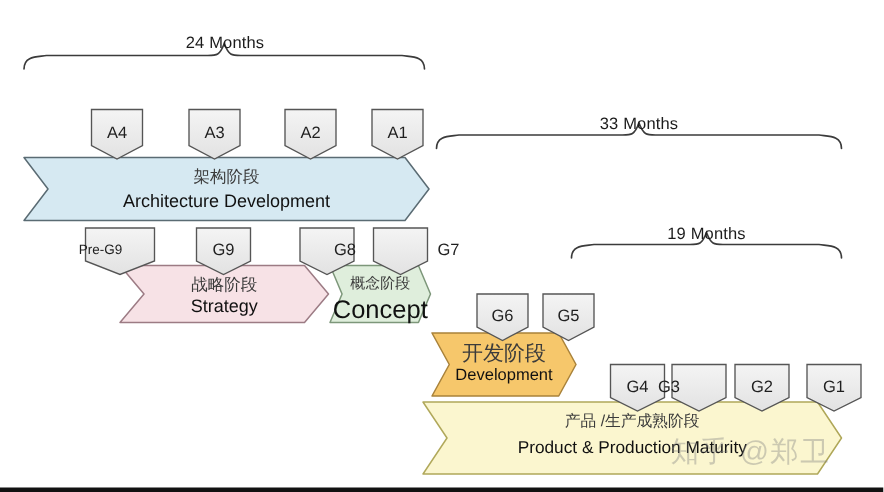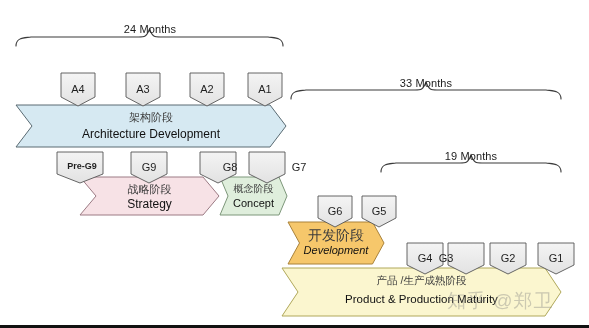--- a/index.html
+++ b/index.html
@@ -110,30 +110,30 @@
     </svg>
   <div id="overlay">
       <div class="lbl brace-label" style="left: 105px; top: 23px; width: 90px;">24 Months</div>
       <div class="lbl brace-label" style="left: 381px; top: 77px; width: 90px;">33 Months</div>
       <div class="lbl brace-label" style="left: 426px; top: 150px; width: 90px;">19 Months</div>
       <div class="lbl band-cn" style="left: 16px; top: 110.46px; width: 270px; font-size: 11px;">架构阶段</div>
       <div class="lbl band-en" style="left: 16px; top: 126.84px; width: 270px; font-size: 12px;">Architecture Development</div>
       <div class="lbl band-cn" style="left: 80px; top: 181.94px; width: 139px; font-size: 11px;">战略阶段</div>
       <div class="lbl band-en" style="left: 80px; top: 196.76px; width: 139px; font-size: 12px;">Strategy</div>
       <div class="lbl band-cn" style="left: 220px; top: 181.94px; width: 67px; font-size: 10px;">概念阶段</div>
-      <div class="lbl band-en" style="left: 220px; top: 196.76px; width: 67px; font-size: 11px;">Concept</div>
+      <div class="lbl band-en" style="left: 220px; top: 196.76px; width: 67px; font-size: 17px;">Concept</div>
       <div class="lbl band-cn" style="left: 288px; top: 227.46px; width: 96px; font-size: 14px;">开发阶段</div>
-      <div class="lbl band-en" style="left: 288px; top: 243.84px; width: 96px; font-size: 11px; font-style: italic;">Development</div>
+      <div class="lbl band-en" style="left: 288px; top: 243.84px; width: 96px; font-size: 11px;">Development</div>
       <div class="lbl band-cn" style="left: 282px; top: 274.24px; width: 279px; font-size: 10.5px;">产品 /生产成熟阶段</div>
       <div class="lbl band-en" style="left: 282px; top: 292.96px; width: 279px; font-size: 11.5px;">Product &amp; Production Maturity</div>
       <div class="lbl gate-label" style="left: 61px; top: 82.6px; width: 34px;">A4</div>
       <div class="lbl gate-label" style="left: 126px; top: 82.6px; width: 34px;">A3</div>
       <div class="lbl gate-label" style="left: 190px; top: 82.6px; width: 34px;">A2</div>
       <div class="lbl gate-label" style="left: 248px; top: 82.6px; width: 34px;">A1</div>
-      <div class="lbl gate-label small" style="left: 59px; top: 160.8px; width: 46px; font-weight: bold;">Pre-G9</div>
+      <div class="lbl gate-label small" style="left: 44px; top: 160.8px; width: 46px;">Pre-G9</div>
       <div class="lbl gate-label" style="left: 131px; top: 160.8px; width: 36px;">G9</div>
       <div class="lbl gate-label" style="left: 200px; top: 160.8px; width: 36px; padding-left: 12px;">G8</div>
       <div class="lbl gate-label" style="left: 249px; top: 160.8px; width: 36px; padding-left: 32px;">G7</div>
       <div class="lbl gate-label" style="left: 318px; top: 204.8px; width: 34px;">G6</div>
       <div class="lbl gate-label" style="left: 362px; top: 204.8px; width: 34px;">G5</div>
       <div class="lbl gate-label" style="left: 407px; top: 251.8px; width: 36px;">G4</div>
       <div class="lbl gate-label" style="left: 428px; top: 251.8px; width: 36px;">G3</div>
       <div class="lbl gate-label" style="left: 490px; top: 251.8px; width: 36px;">G2</div>
       <div class="lbl gate-label" style="left: 538px; top: 251.8px; width: 36px;">G1</div>
     </div>

